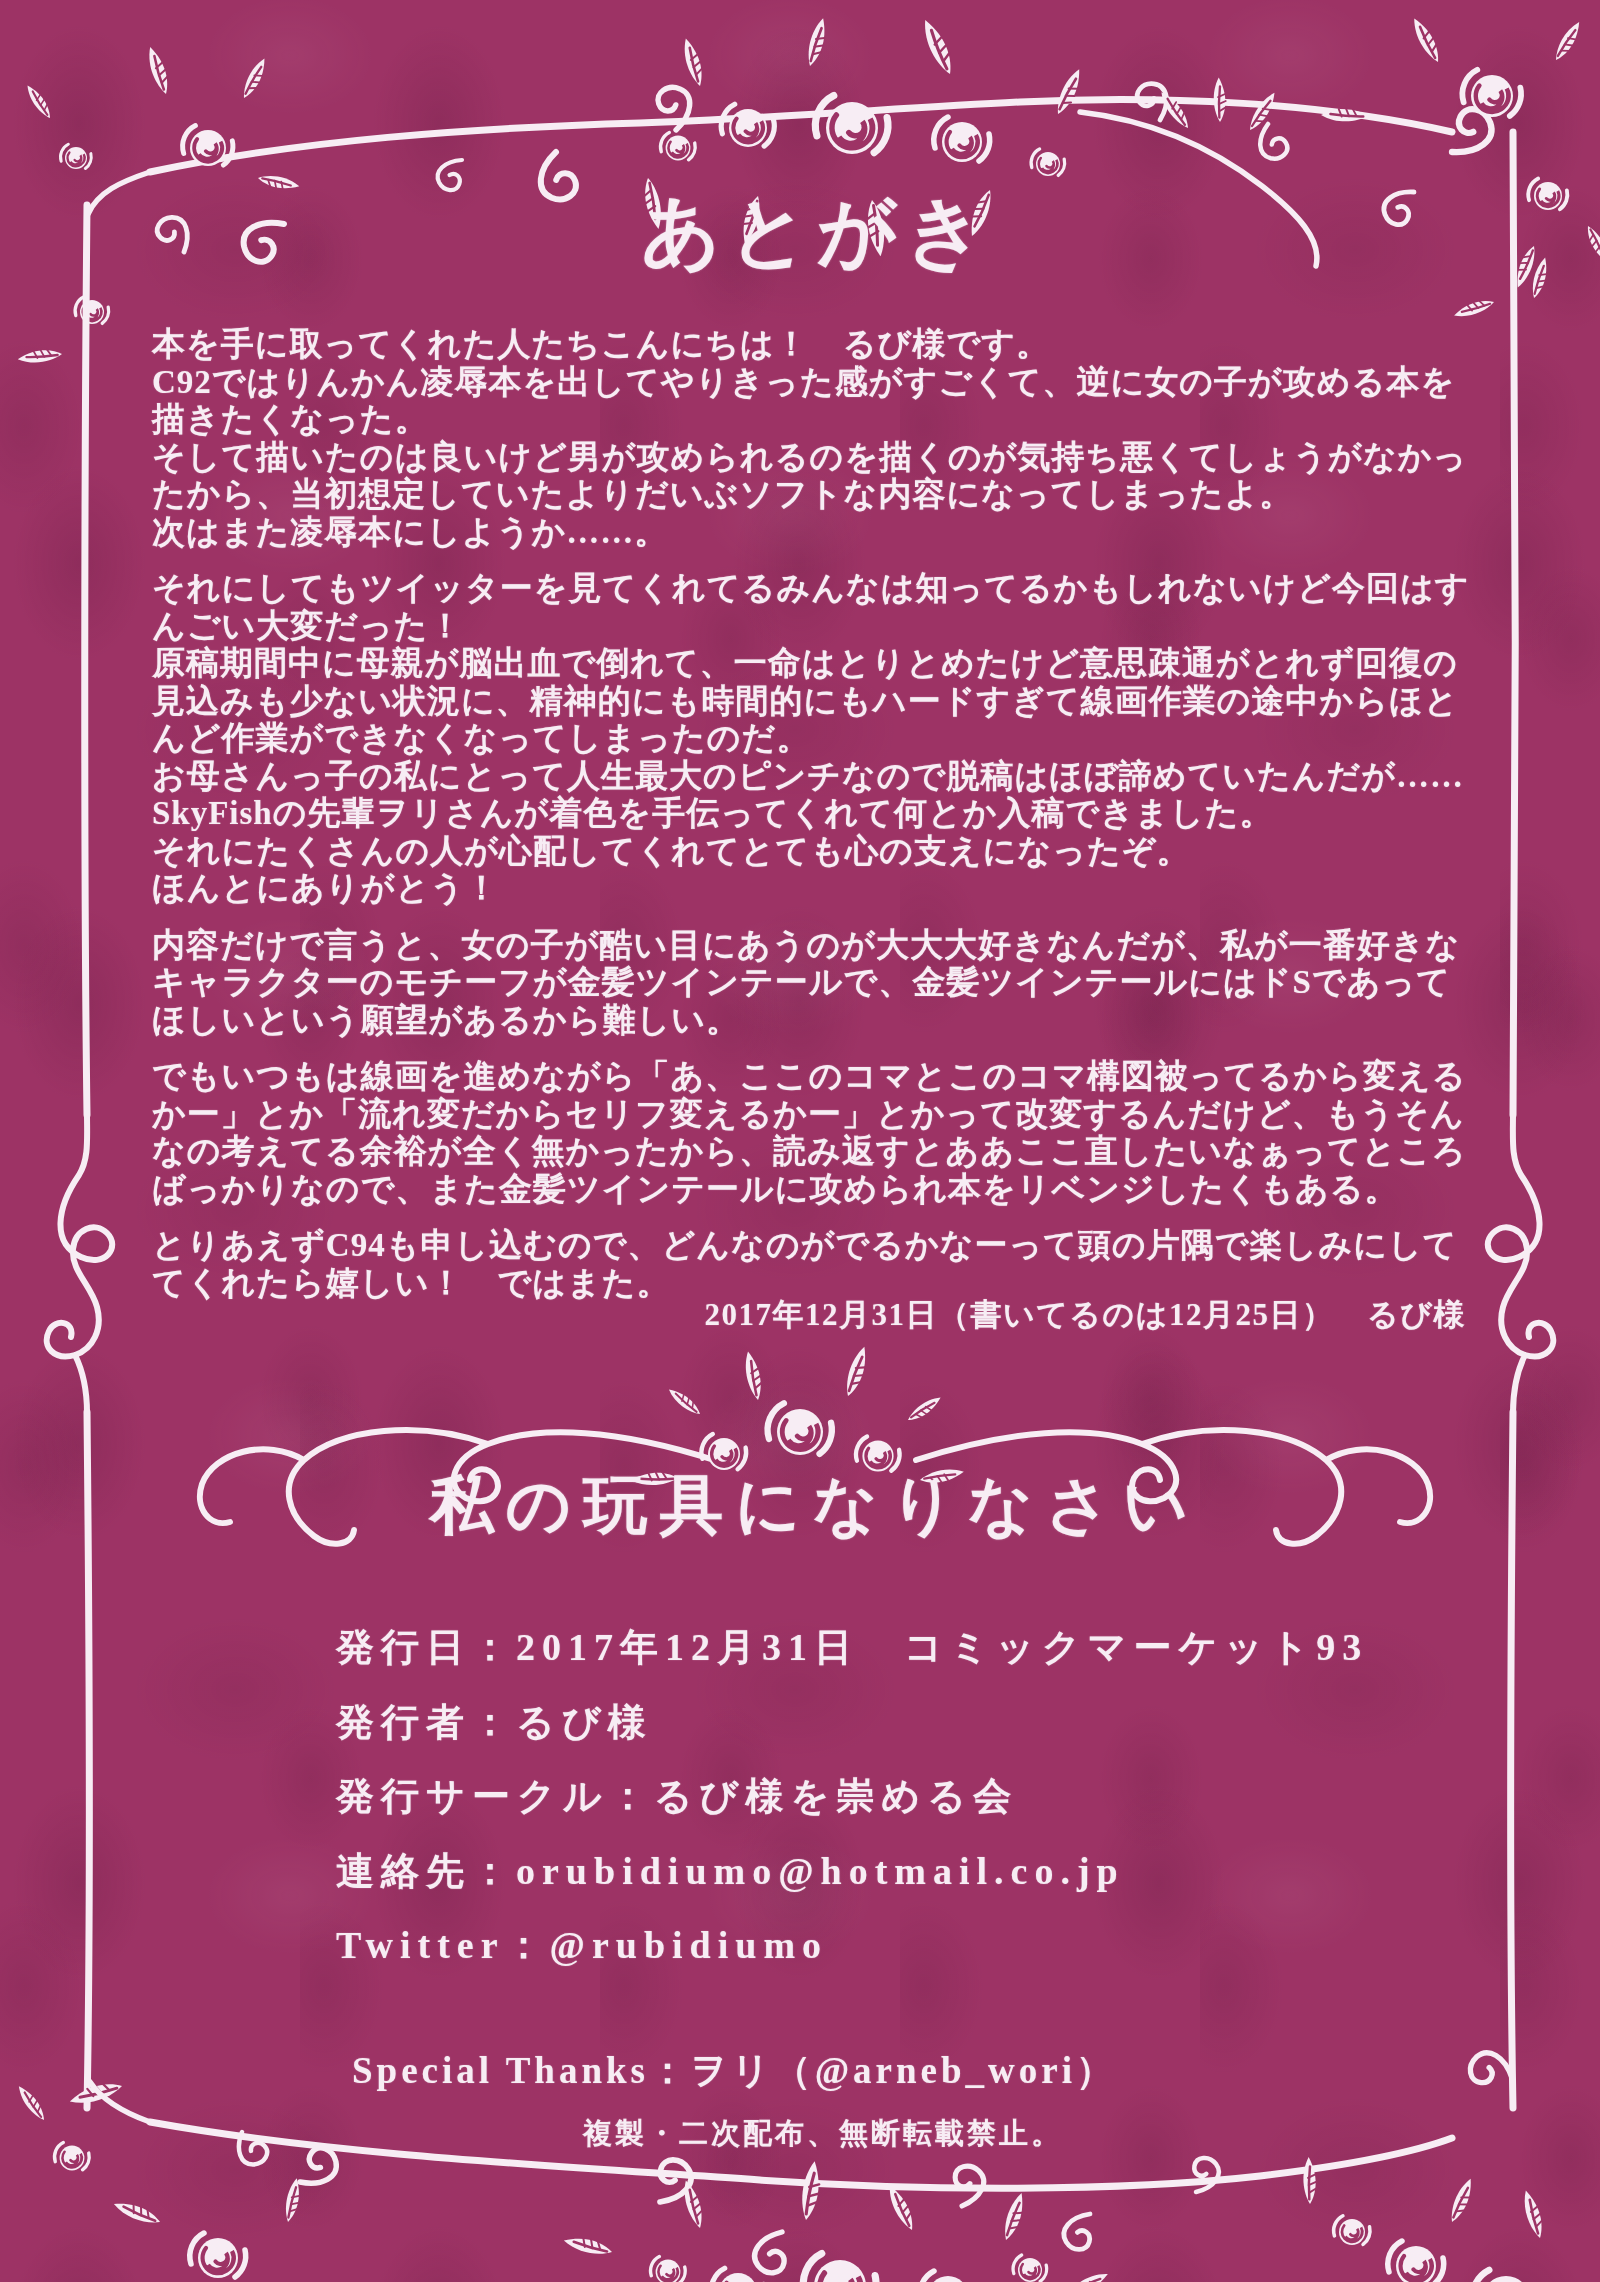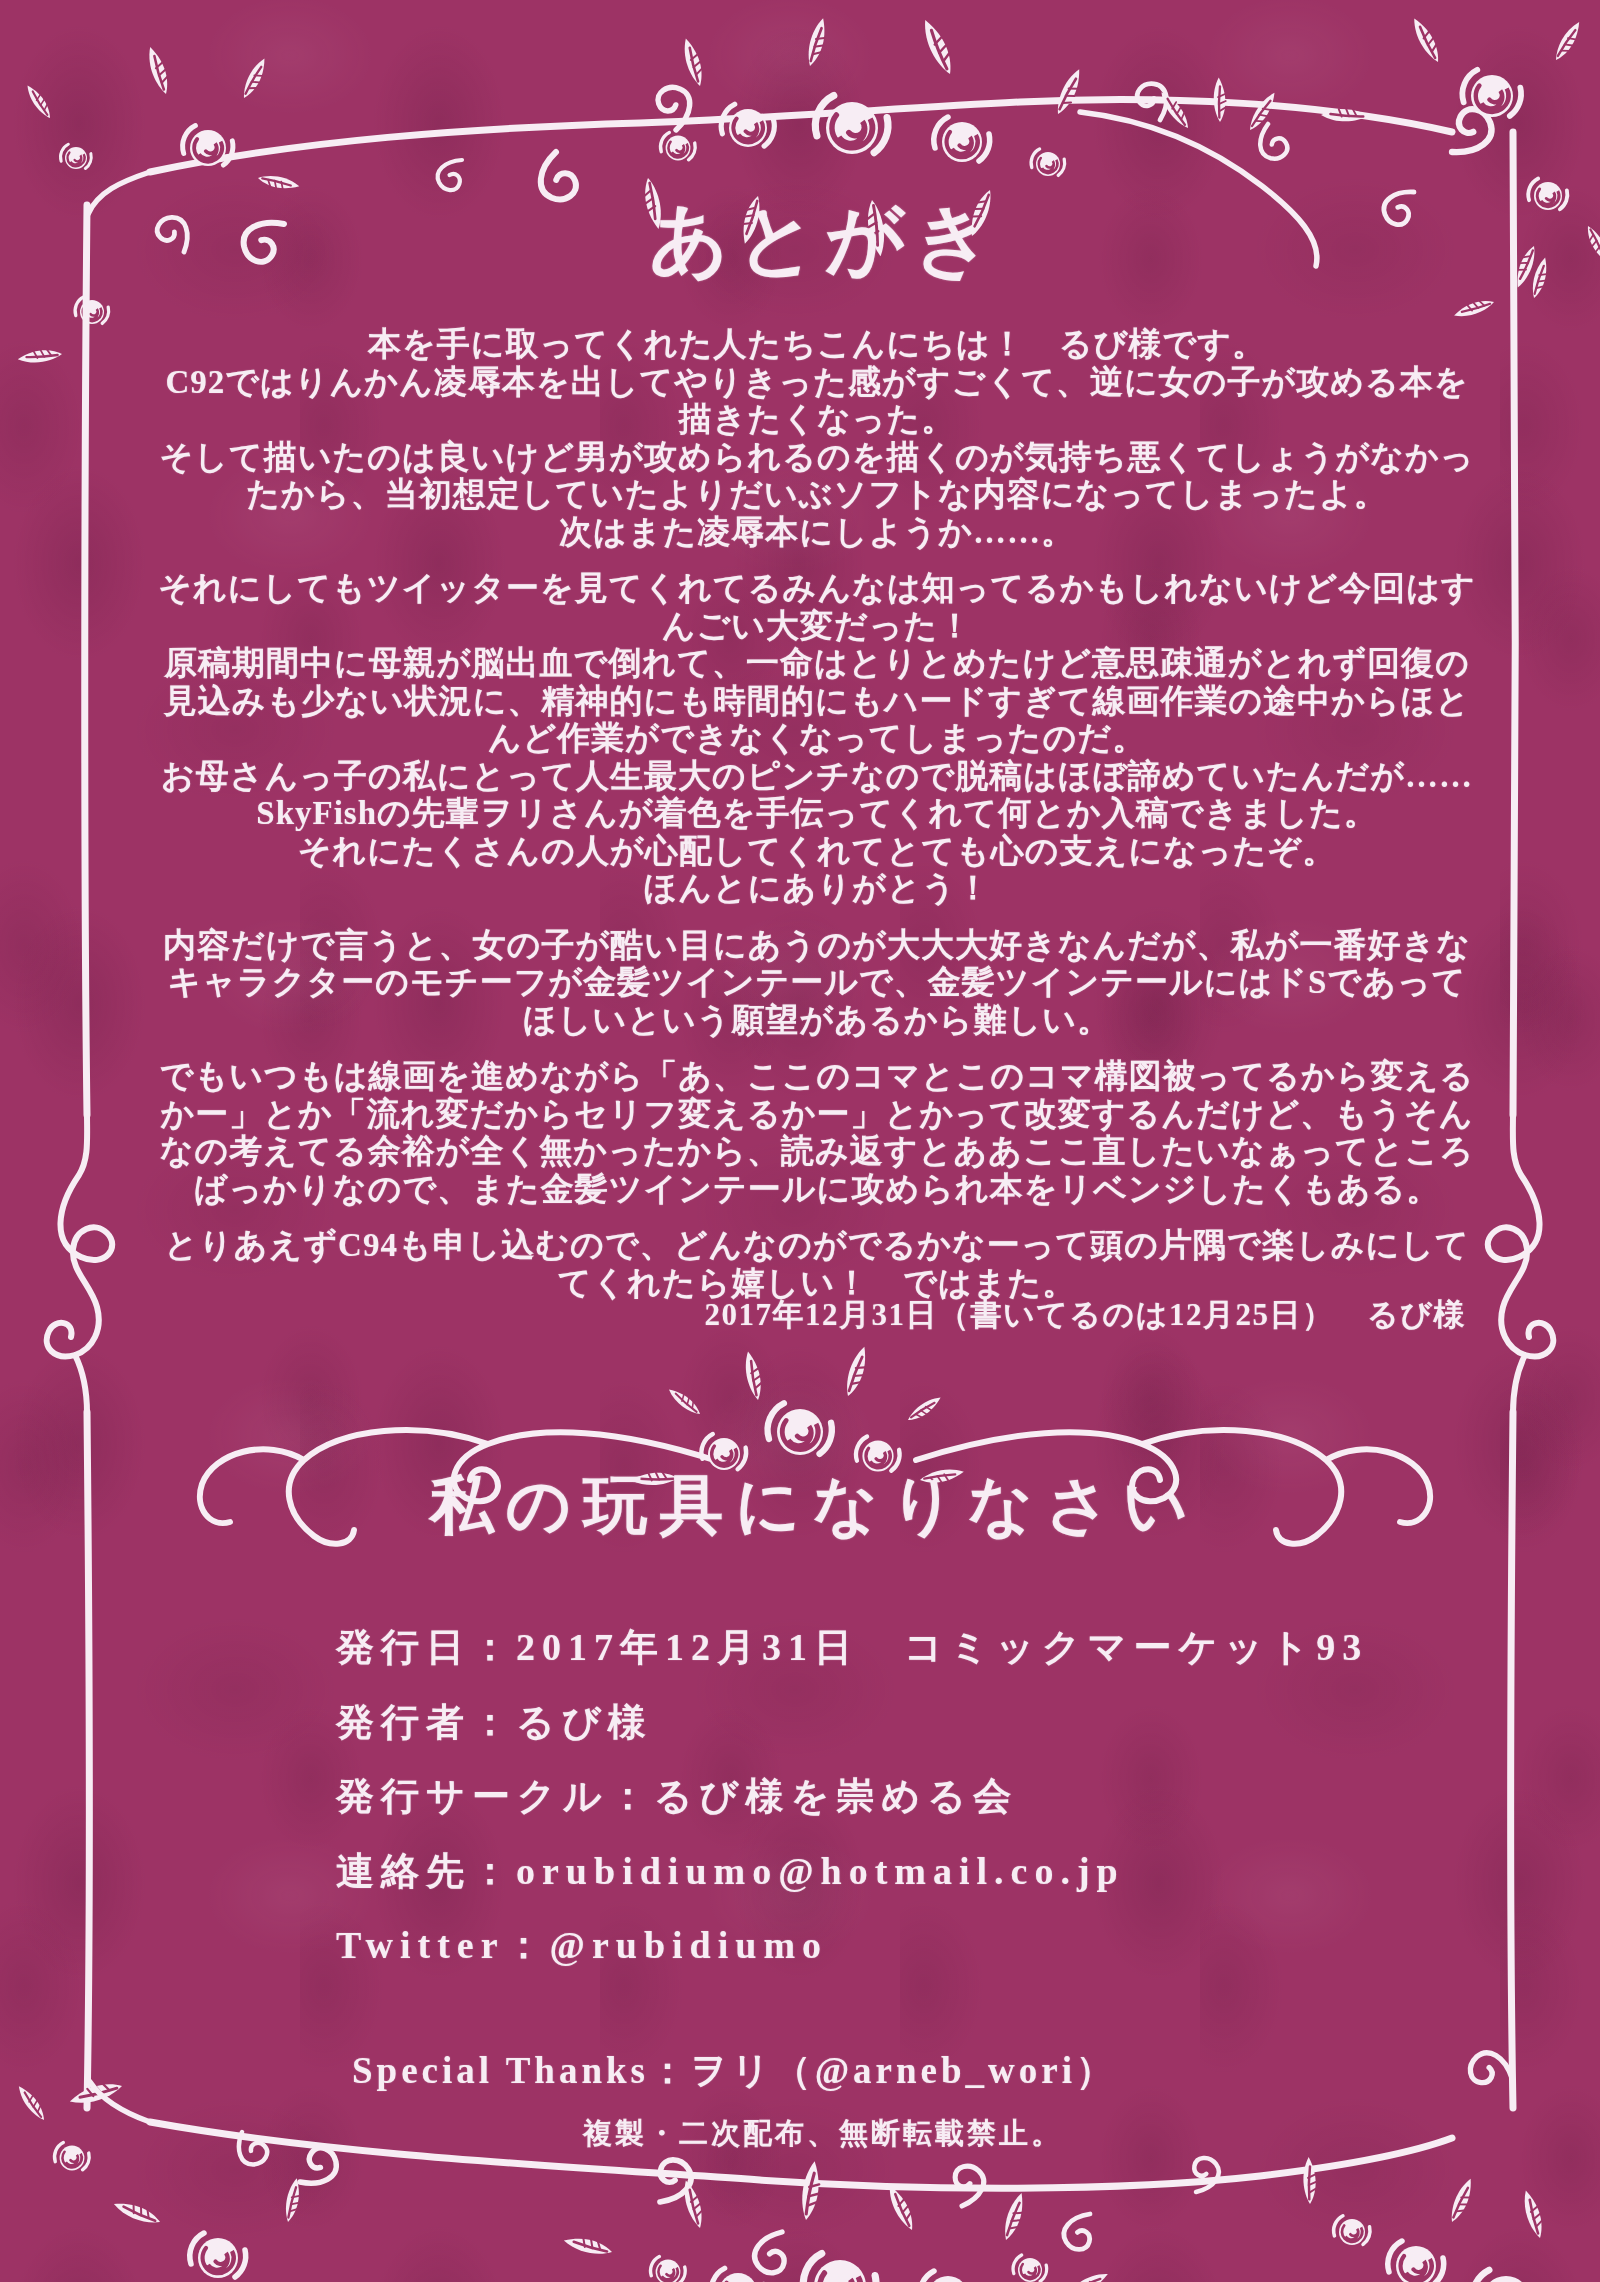--- a/index.html
+++ b/index.html
@@ -25,30 +25,30 @@
     font-weight:700;
     color:var(--ink);
   }
   .frame{position:absolute;left:0;top:0;width:100%;height:100%;color:var(--ink);}
   .frame .vine{fill:none;stroke:currentColor;stroke-width:7;stroke-linecap:round;}
   .frame .vine-thin{fill:none;stroke:currentColor;stroke-width:5.5;stroke-linecap:round;}
   .frame .ink-f{fill:currentColor;}
   .frame .cut{fill:none;stroke:var(--background);stroke-linecap:round;}
 
   .heading{
-    position:absolute;left:150px;top:176px;width:1326px;margin:12px;
+    position:absolute;left:150px;top:176px;width:1326px;margin:4px;
     text-align:center;font-size:78px;letter-spacing:8px;font-weight:700;
     text-shadow:0 0 2px rgba(250,236,246,.45);
   }
   .body-text{
     position:absolute;left:152px;top:326px;width:1330px;
     font-size:33px;line-height:37.5px;letter-spacing:1px;
     text-shadow:0 0 1.5px rgba(250,236,246,.4);
   }
-  .body-text p{margin:0 0 19px 0;white-space:pre-line;text-align:center;}
+  .body-text p{margin:0 0 19px 0;white-space:pre-line;}
   .signoff{
     position:absolute;left:150px;top:1294px;width:1316px;margin:0;
     text-align:right;font-size:31px;letter-spacing:1.5px;
     text-shadow:0 0 1.5px rgba(250,236,246,.4);
   }
   .book-title{
     position:absolute;left:150px;top:1462px;width:1330px;margin:0;
     text-align:center;font-size:64px;letter-spacing:12px;font-weight:700;
     text-shadow:0 0 2px rgba(250,236,246,.45);
   }

